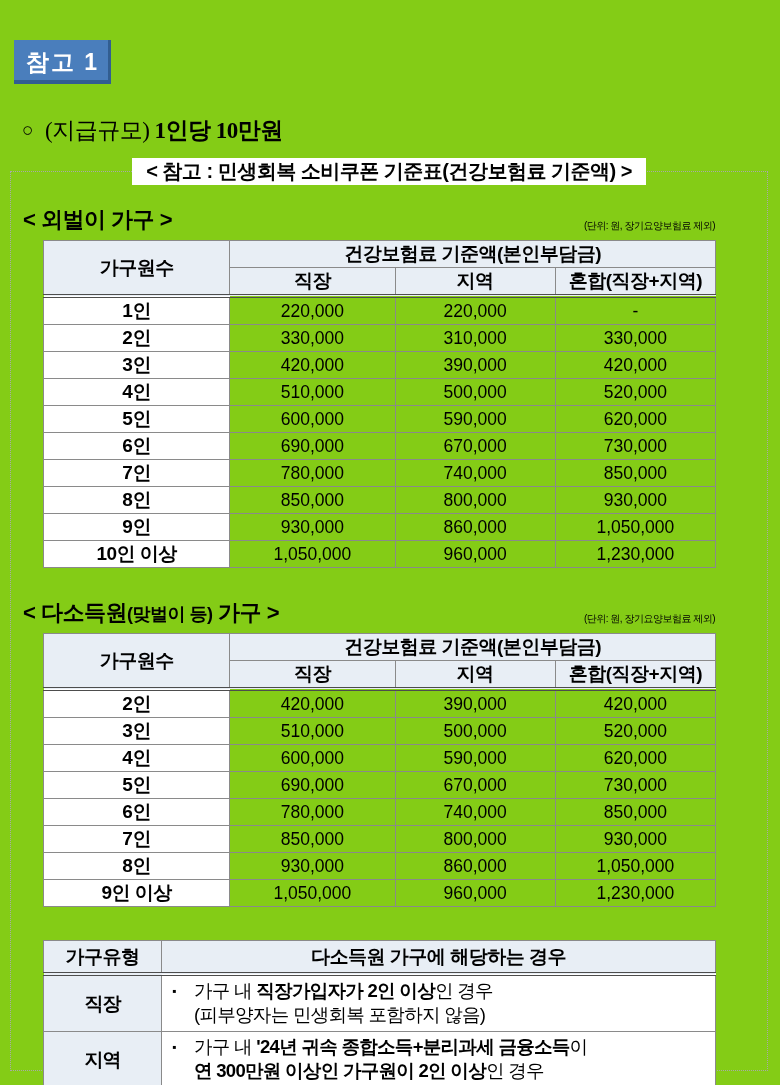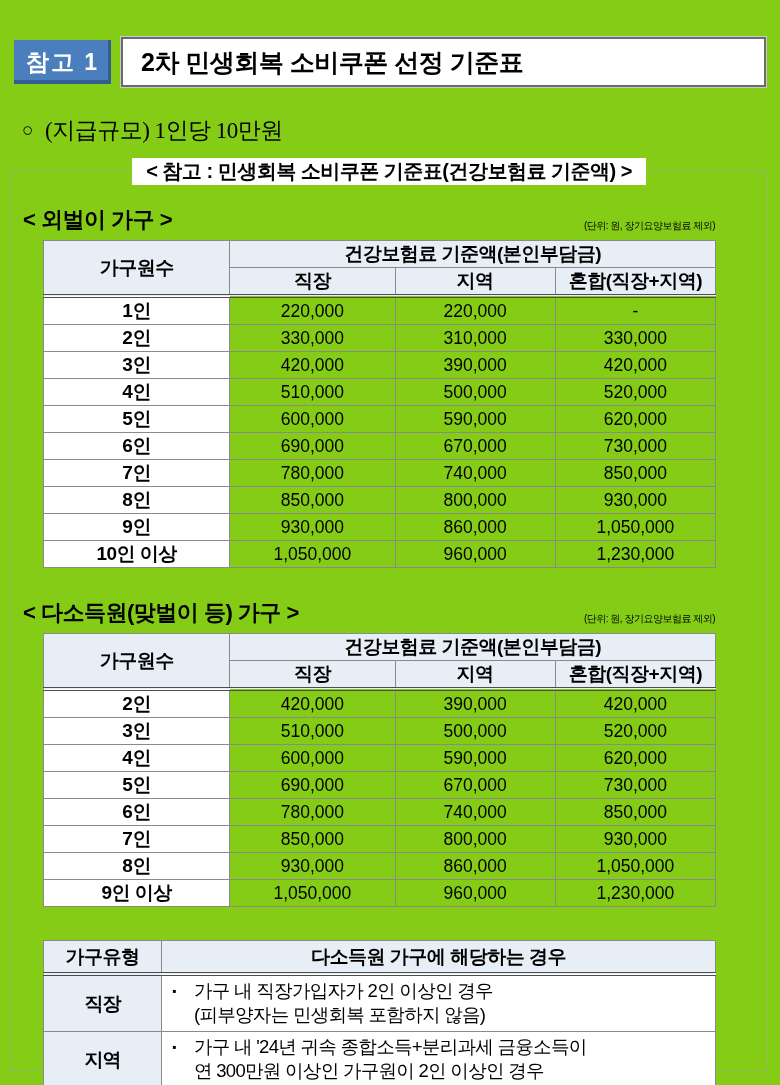--- a/index.html
+++ b/index.html
@@ -25,40 +25,40 @@
     font-size:25px;font-weight:bold;letter-spacing:-0.5px;background:#fff;
   }
 
   
   .intro{
     margin:27px 0 0 22px;
     font-family:"Liberation Serif","DejaVu Serif",serif;
     font-size:23px;letter-spacing:-0.5px;
   }
   .intro .circle{font-size:19px;margin-right:12px;position:relative;top:-2px;}
-  .b{font-weight:normal;}
+  .b{font-weight:bold;}
   .sm{font-size:16px;}
 
   
   .refbox{
     margin:25px 12px 0 10px;
     border:1px dotted #a9a9a9;
     padding:0 0 13px 0;
     position:relative;
     height:900px;box-sizing:border-box;
   }
   .legend{
     width:fit-content;margin:-14px auto 8px auto;background:#fff;
     padding:0 14px;font-weight:bold;font-size:20px;letter-spacing:-0.5px;
   }
 
   .sec-head{display:flex;justify-content:space-between;align-items:flex-end;margin:20px 52px 5px 12px;}
   .sec-head.second{margin-top:30px;}
   .sec-title{font-size:22px;font-weight:bold;letter-spacing:-0.5px;}
-  .sec-title .sm{font-size:22px;}
+  .sec-title .sm{font-size:18px;}
   .unit-note{font-size:10px;letter-spacing:-0.5px;padding-bottom:2px;}
 
   
   table{border-collapse:collapse;table-layout:fixed;}
   .rate-table{margin:2px 0 8px 32px;width:673px;font-size:18px;border:1px solid #5a5a5a;}
   .rate-table th,.rate-table td{border:1px solid #8a8a8a;text-align:center;padding:0;}
   .rate-table thead th{
     background:#e8eef5;font-weight:bold;font-size:19px;height:26px;letter-spacing:-0.5px;
   }
   .rate-table thead tr:last-child th{border-bottom:4px double #4d4d4d;}
@@ -88,23 +88,20 @@
   .tline .bullet{flex:0 0 22px;font-size:12px;line-height:24px;}
   .tline .txt{flex:1;}
 </style>
 </head>
 <body>
 
 <div class="page">
 
   <div class="header-row">
     <div class="badge">참고 1</div>
-    <div class="title-box">
-      <span>2차 민생회복 소비쿠폰 선정 기준표</span>
-    </div>
   </div>
 
   <div class="intro">
     <span class="circle">○</span><span>(지급규모)</span>
     <span class="b">1인당 10만원</span>
   </div>
 
   <div class="refbox">
     <div class="legend">&lt; 참고 : 민생회복 소비쿠폰 기준표(건강보험료 기준액) &gt;</div>
 

